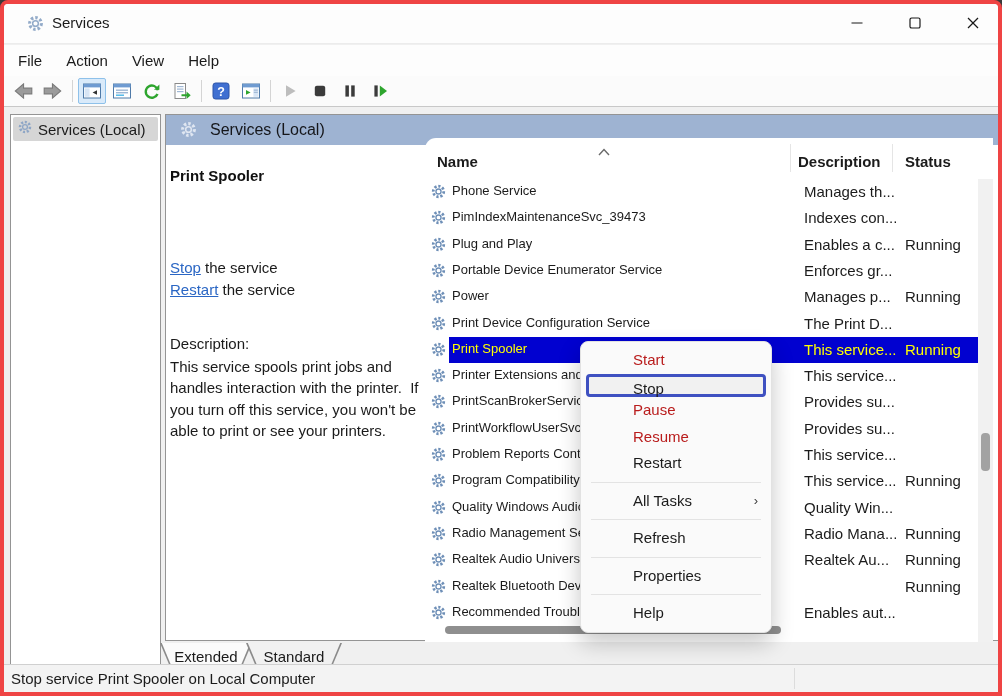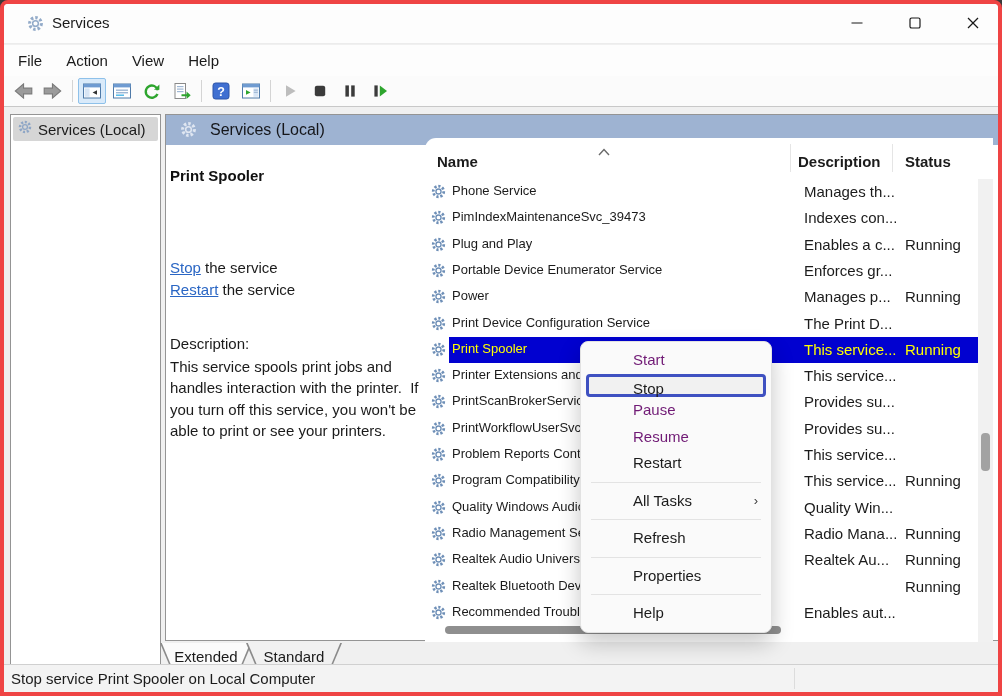--- a/index.html
+++ b/index.html
@@ -54,21 +54,21 @@
   .row.selected .nm,.row.selected .ds,.row.selected .st{color:#ffff00;}
   
   #vscroll{position:absolute;right:0;top:41px;width:15px;bottom:0;background:#f1f1f1;}
   #vthumb{position:absolute;left:3px;top:254px;width:9px;height:38px;background:#a2a2a2;border-radius:4px;}
   #hscroll{position:absolute;left:4px;right:18px;top:487px;height:10px;}
   #hthumb{position:absolute;left:16px;top:1px;width:336px;height:8px;background:#8f8f8f;border-radius:4px;}
   
   #context-menu{position:absolute;left:576px;top:337px;width:192px;background:#fafafa;border:1px solid #e2e2e2;
                 border-radius:8px;box-shadow:0 10px 22px rgba(0,0,0,.22);padding:5px 0;z-index:10;}
   .ctx-item{position:relative;height:26.5px;line-height:26.5px;padding-left:52px;font-size:15px;color:#1b1b1b;cursor:default;}
-  .ctx-item.disabled{color:#701a75;}
+  .ctx-item.disabled{color:#b91c1c;}
   .ctx-item.highlighted{height:23.5px;line-height:23.5px;margin:0 5px;border:3px solid #3f51c1;border-radius:4px;
                         background:#f1f1f1;padding-left:44px;}
   .ctx-sep{height:11px;position:relative;}
   .ctx-sep::after{content:"";position:absolute;left:10px;right:10px;top:5px;height:1px;background:#e3e3e3;}
   .ctx-arrow{position:absolute;right:13px;top:0;font-size:13px;color:#3c3c3c;}
   
   .tab{position:absolute;top:639px;height:26px;}
   .tab .edge{position:absolute;inset:0;background:#8a8a8a;
              clip-path:polygon(0 0,100% 0,calc(100% - 11px) 100%,11px 100%);}
   .tab .fill{position:absolute;inset:0;background:#fbfbfb;

